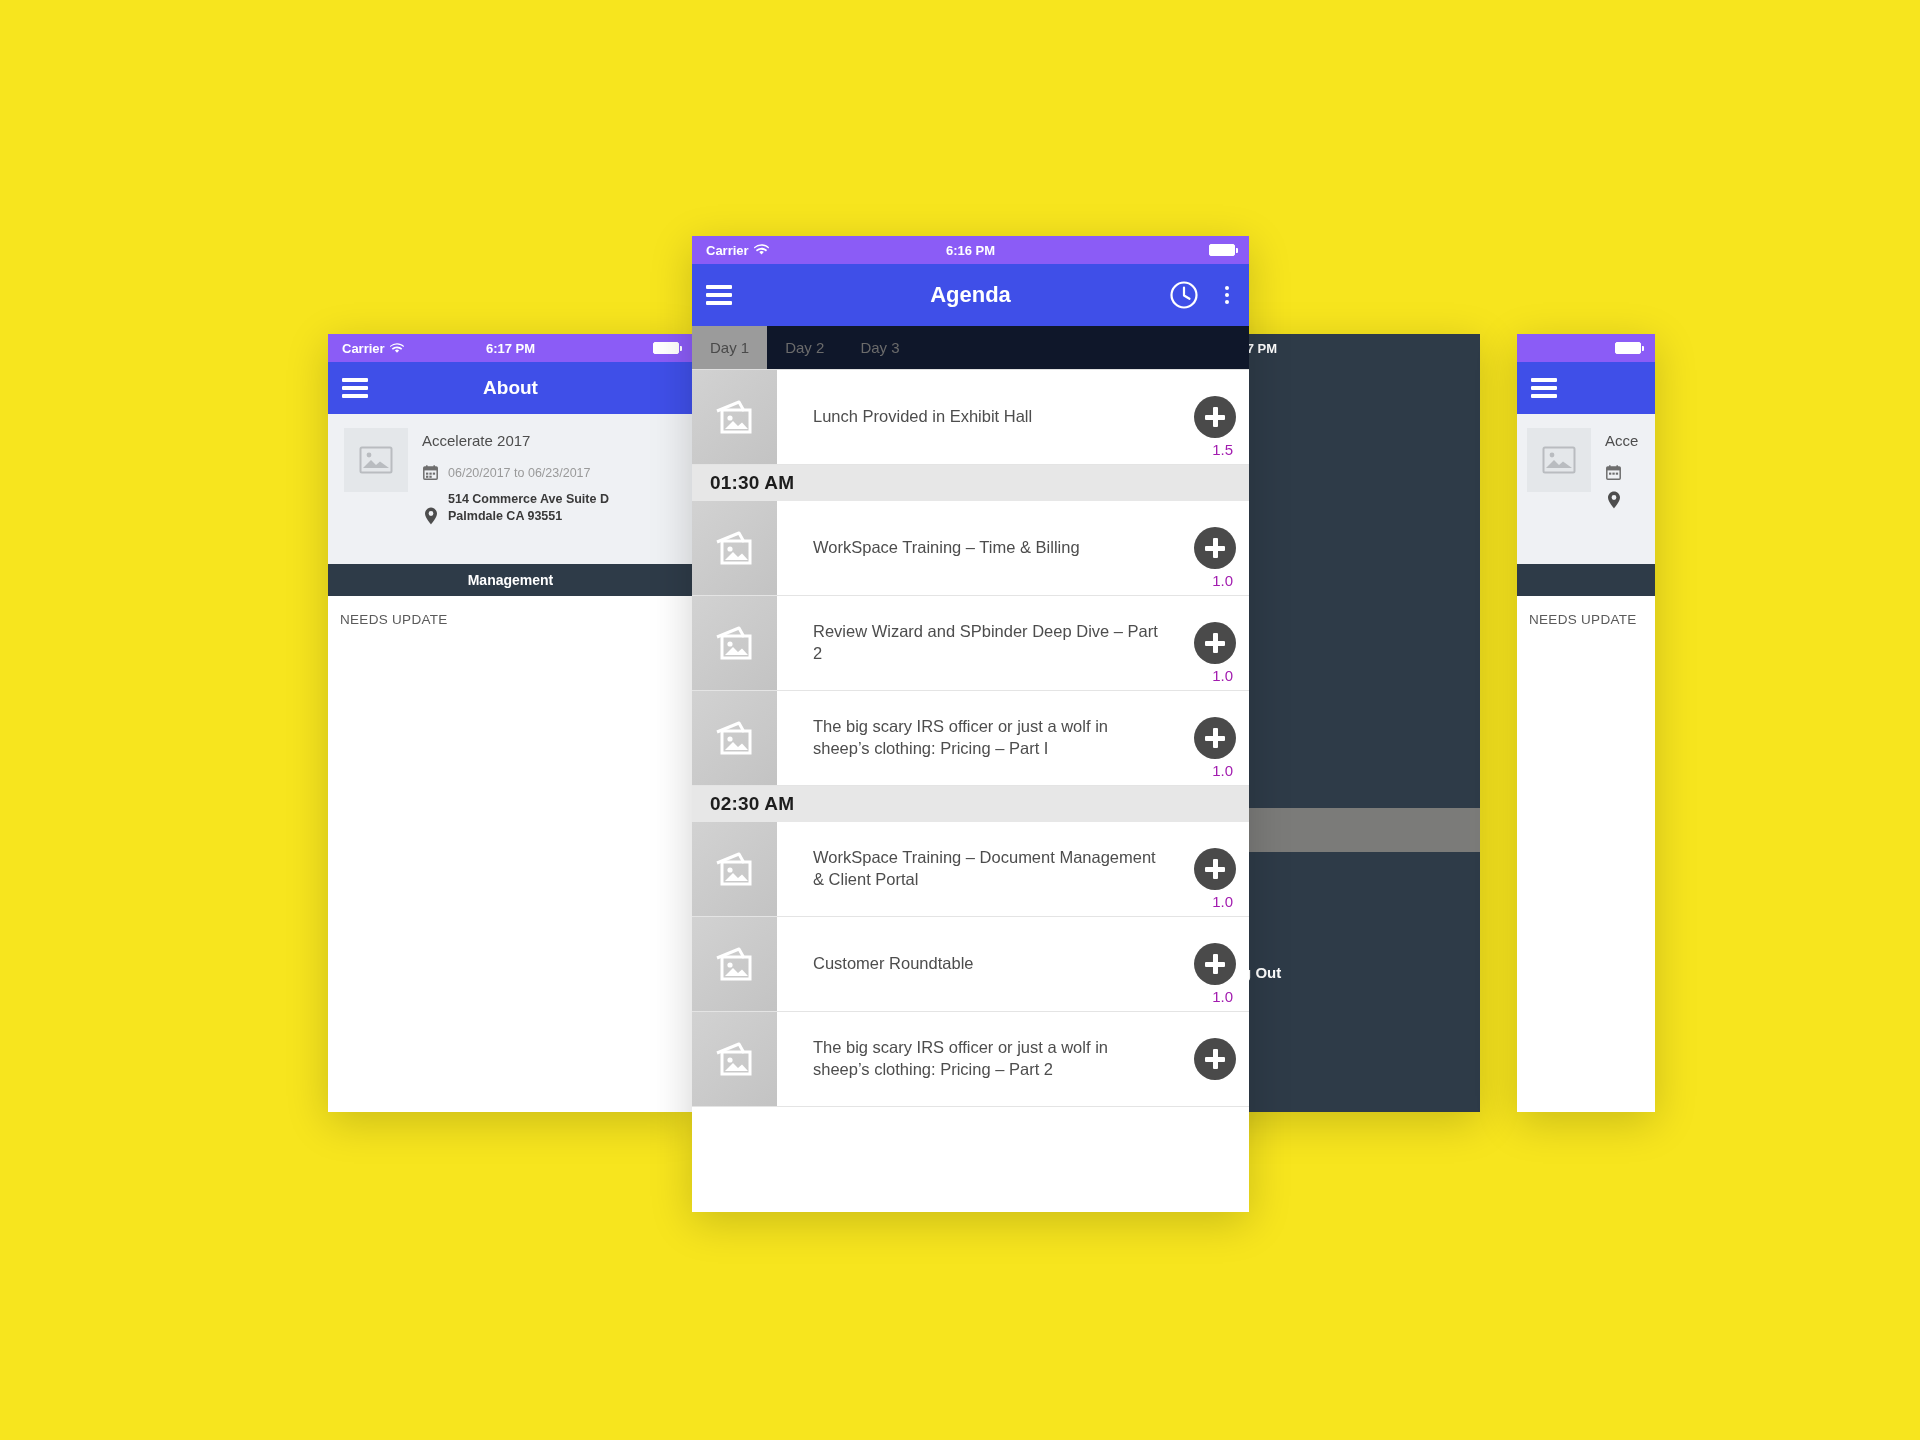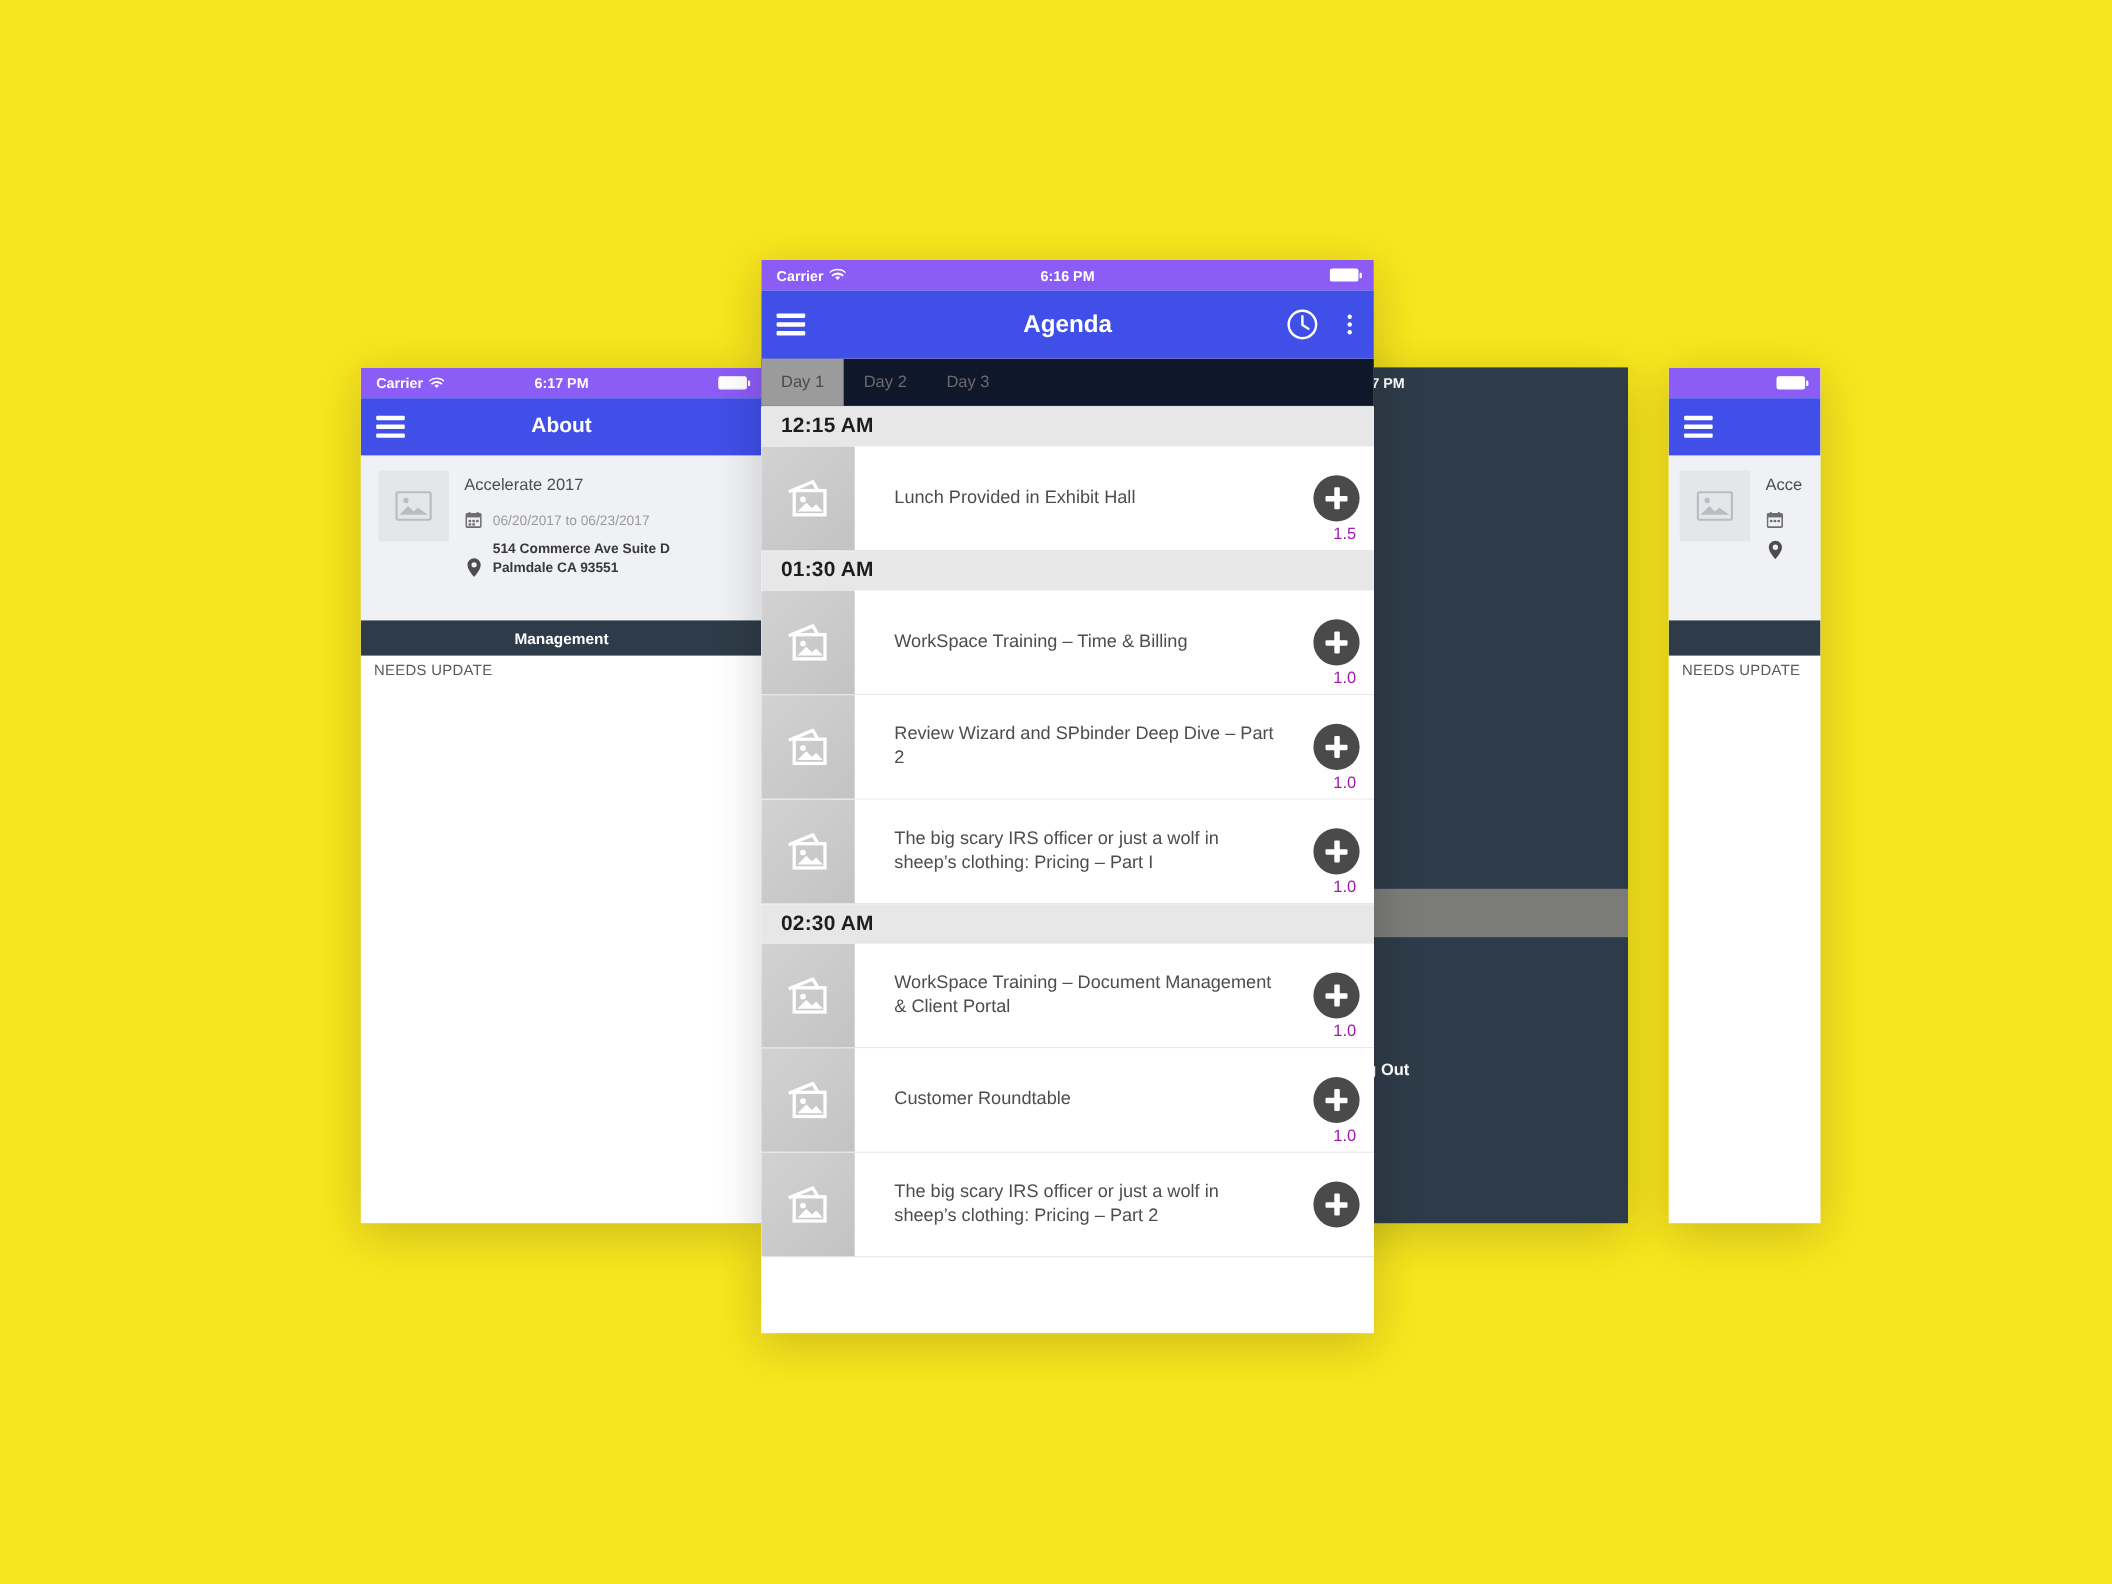--- a/index.html
+++ b/index.html
@@ -292,21 +292,21 @@
   }
   .section-bar {
     background: #2e3b48;
     color: #ffffff;
     text-align: center;
     font-size: 14px;
     font-weight: bold;
     padding: 8px 0;
   }
   .needs-update {
-    padding: 6px 12px;
+    padding: 16px 12px;
     font-size: 13.5px;
     color: #5a5a5a;
     letter-spacing: 0.3px;
   }
 
   
   .drawer-head {
     height: 28px;
     display: flex;
     align-items: center;
@@ -538,21 +538,20 @@
   </div>
 
   <div class="tabs">
     <div class="tab active">Day 1</div>
     <div class="tab">Day 2</div>
     <div class="tab">Day 3</div>
   </div>
 
   <div class="agenda-list">
 
-    <div class="time-header">12:15 AM</div>
     <div class="session">
       <div class="thumb">
         <svg width="48" height="40" viewBox="0 0 48 40">
             <path d="M6 14 28 5l5 9" fill="none" stroke="#fff" stroke-width="3" stroke-linejoin="round"></path>
             <rect x="11" y="13" width="28" height="22" fill="none" stroke="#fff" stroke-width="3"></rect>
             <circle cx="19" cy="21" r="2.6" fill="#fff"></circle>
             <path d="M14 32l8-8 5 5 4-3.5 6 6.5z" fill="#fff"></path>
           </svg>
       </div>
       <div class="sess-body">

